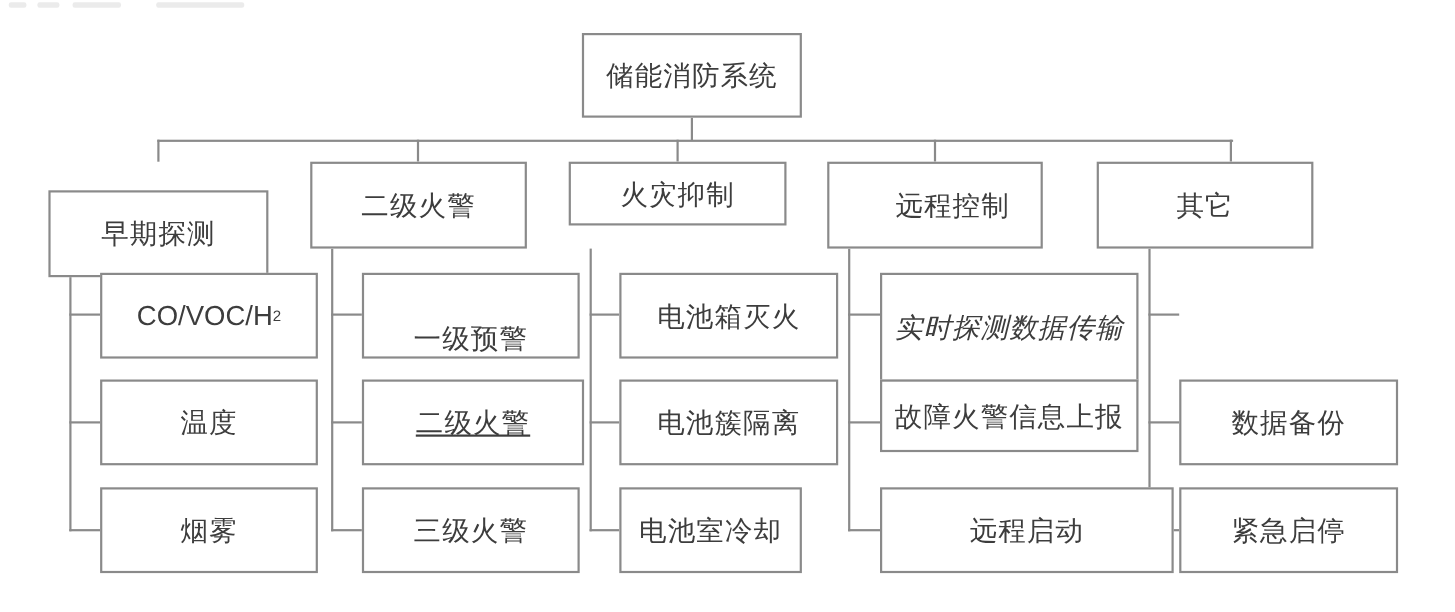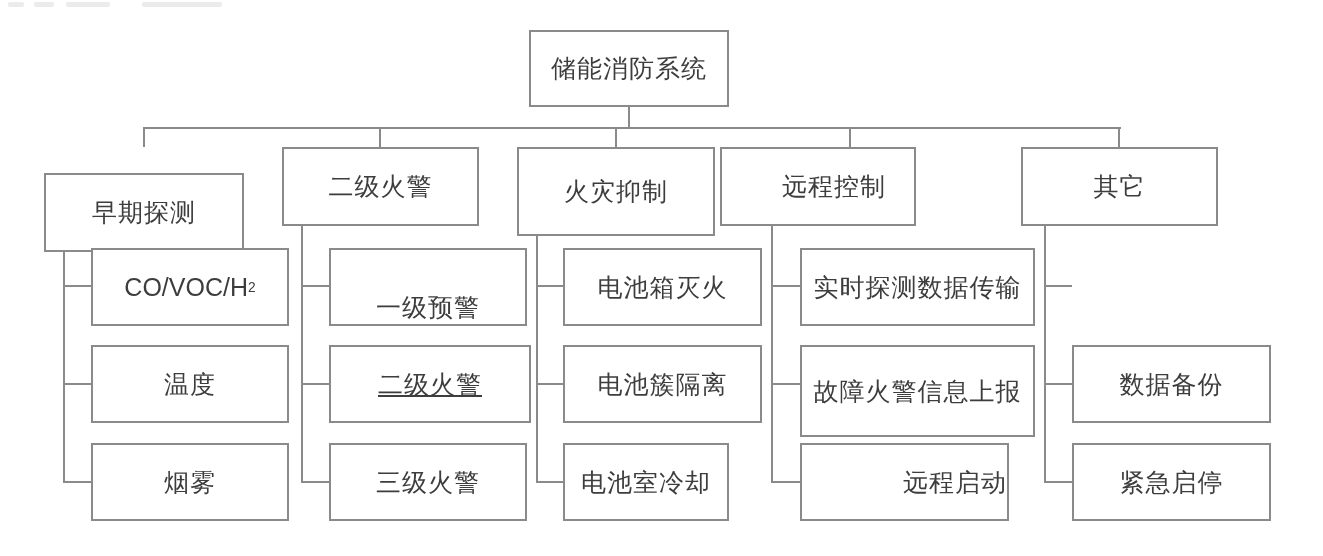--- a/index.html
+++ b/index.html
@@ -73,27 +73,27 @@
   <div class="node" style="left:529px;top:30px;width:200px;height:77px;">
     <span class="lbl">储能消防系统</span>
   </div>
 
   <div class="node" style="left:44px;top:147px;width:200px;height:79px;margin-top:26px;">
     <span class="lbl">早期探测</span>
   </div>
   <div class="node" style="left:282px;top:147px;width:197px;height:79px;">
     <span class="lbl">二级火警</span>
   </div>
-  <div class="node" style="left:517px;top:147px;width:198px;height:89px;">
+  <div class="node" style="left:517px;top:147px;width:198px;height:58px;">
     <span class="lbl">火灾抑制</span>
   </div>
-  <div class="node" style="left:720px;top:147px;width:196px;height:79px;padding-left:32px;">
+  <div class="node" style="left:752px;top:147px;width:196px;height:79px;padding-left:32px;">
     <span class="lbl">远程控制</span>
   </div>
-  <div class="node" style="left:1021px;top:147px;width:197px;height:79px;">
+  <div class="node" style="left:997px;top:147px;width:197px;height:79px;">
     <span class="lbl">其它</span>
   </div>
 
   <div class="node" style="left:91px;top:248px;width:198px;height:78px;letter-spacing:0;">
     <span class="lbl">CO/VOC/H</span>
       <sub>2</sub>
   </div>
   <div class="node" style="left:91px;top:345px;width:198px;height:78px;">
     <span class="lbl">温度</span>
   </div>
@@ -114,27 +114,27 @@
   <div class="node" style="left:563px;top:248px;width:199px;height:78px;">
     <span class="lbl">电池箱灭火</span>
   </div>
   <div class="node" style="left:563px;top:345px;width:199px;height:78px;">
     <span class="lbl">电池簇隔离</span>
   </div>
   <div class="node" style="left:563px;top:443px;width:166px;height:78px;">
     <span class="lbl">电池室冷却</span>
   </div>
 
-  <div class="node" style="left:800px;top:248px;width:235px;height:78px;">
+  <div class="node" style="left:800px;top:248px;width:235px;height:99px;font-style:italic;">
     <span class="lbl">实时探测数据传输</span>
   </div>
-  <div class="node" style="left:800px;top:345px;width:235px;height:92px;text-align:center;">
+  <div class="node" style="left:800px;top:345px;width:235px;height:66px;text-align:center;">
     <span class="lbl">故障火警信息上报</span>
   </div>
-  <div class="node" style="left:800px;top:443px;width:209px;height:78px;justify-content:flex-end;">
+  <div class="node" style="left:800px;top:443px;width:267px;height:78px;">
     <span class="lbl">远程启动</span>
   </div>
 
   <div class="node" style="left:1072px;top:345px;width:199px;height:78px;">
     <span class="lbl">数据备份</span>
   </div>
   <div class="node" style="left:1072px;top:443px;width:199px;height:78px;">
     <span class="lbl">紧急启停</span>
   </div>
 

